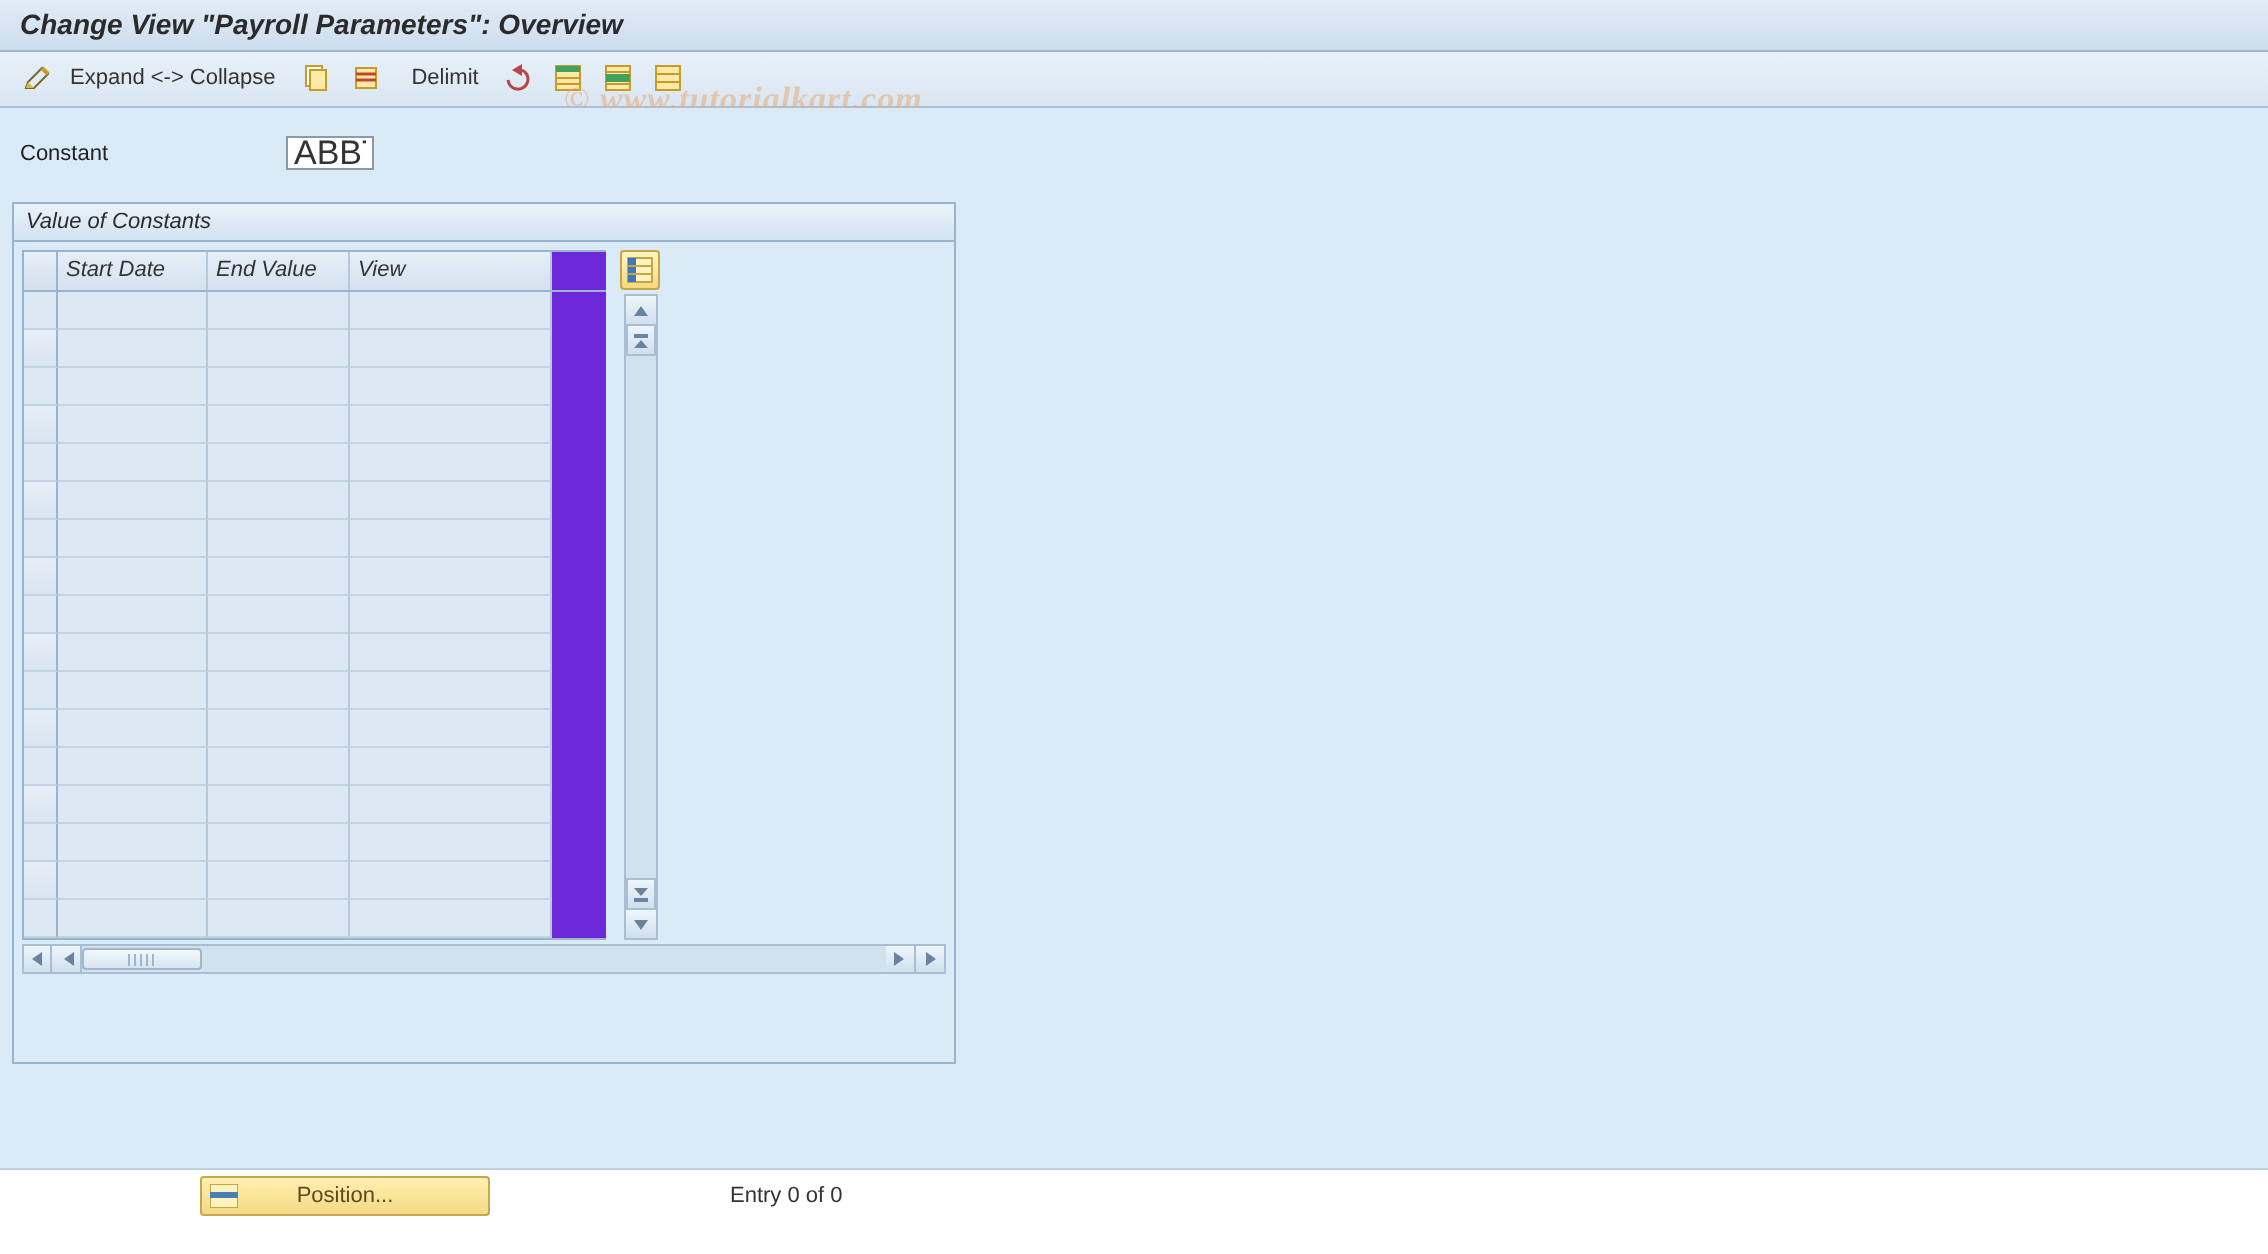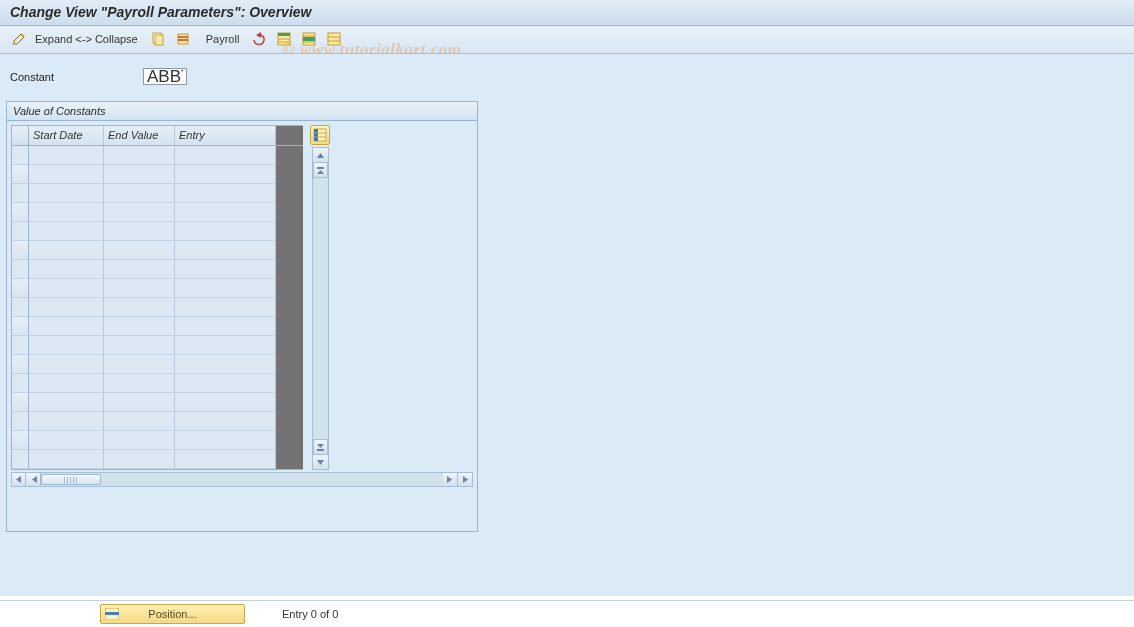--- a/index.html
+++ b/index.html
@@ -99,21 +99,21 @@
     color: #2b2b2b;
   }
   .panel-body { padding: 4px; position: relative; }
 
   
   .tbl-wrap { display: flex; }
   .tbl {
     border: 1px solid #9ab4cd;
     border-right: none;
     width: 292px;
-    background: #737373;
+    background: #6d28d9;
   }
   .tbl-head, .tbl-row { display: flex; }
   .tbl-head { border-bottom: 1px solid #9ab4cd; }
   .th, .td {
     border-right: 1px solid #b6c9db;
     height: 19px;
     line-height: 19px;
     padding: 0 4px;
     color: #333;
     background: linear-gradient(#e4eef7, #d4e3f0);
@@ -171,21 +171,21 @@
     background-image:
       repeating-linear-gradient(90deg,#9fb7cd 0 1px,transparent 1px 3px);
   }
   .hscroll-right { width:245px; }
 
   .panel-body-bottompad { height: 40px; }
 
   
   .footer {
     position: absolute;
-    left: 0; bottom: 0;
+    left: 0; bottom: 16px;
     width: 100%;
     height: 27px;
     background: #fff;
     border-top: 1px solid #c4d2e0;
     display: flex;
     align-items: center;
   }
   .position-btn {
     margin-left: 100px;
     width: 145px; height: 20px;
@@ -193,21 +193,21 @@
     border: 1px solid #c6a74e;
     border-radius: 2px;
     display:flex; align-items:center; justify-content:center;
     color:#5a4a1e;
     position: relative;
     cursor: default;
   }
   .position-btn .picon{
     position:absolute; left:4px; top:3px; width:14px; height:12px;
   }
-  .entry-text { margin-left: 37px; color:#333; }
+  .entry-text { margin-left: 120px; color:#333; }
 
   
   svg { display:block; }
 </style>
 </head>
 <body>
 
 <div class="titlebar">Change View "Payroll Parameters": Overview</div>
 
 <div class="toolbar">
@@ -232,21 +232,21 @@
   <div class="tb-btn">
     <svg width="16" height="16" viewBox="0 0 16 16">
       <rect x="3" y="3" width="10" height="10" fill="#ffe9a8" stroke="#c79b2a"></rect>
       <line x1="3" y1="6" x2="13" y2="6" stroke="#c2452b" stroke-width="1.5"></line>
       <line x1="3" y1="9" x2="13" y2="9" stroke="#c2452b" stroke-width="1.5"></line>
     </svg>
   </div>
 
   <span class="tb-sep"></span>
 
-  <span class="tb-text">Payroll</span>
+  <span class="tb-text">Delimit</span>
 
   <div class="tb-btn">
     <svg width="16" height="16" viewBox="0 0 16 16">
       <path d="M10 4 A5 5 0 1 1 3 9" fill="none" stroke="#b44" stroke-width="1.5"></path>
       <path d="M10 1 L10 7 L5 4 Z" fill="#b44"></path>
     </svg>
   </div>
 
   <div class="tb-btn">
     <svg width="16" height="16" viewBox="0 0 16 16">
@@ -287,21 +287,21 @@
   <div class="panel-border">
     <div class="panel-title">Value of Constants</div>
     <div class="panel-body">
 
       <div class="tbl-wrap">
         <div class="tbl">
           <div class="tbl-head">
             <div class="th selcol"></div>
             <div class="th c1">Start Date</div>
             <div class="th c2">End Value</div>
-            <div class="th c3">Entry</div>
+            <div class="th c3">View</div>
           </div>
           <div id="tbody">
               <div class="tbl-row">
                 <div class="td selcol"></div>
                 <div class="td c1"></div>
                 <div class="td c2"></div>
                 <div class="td c3"></div>
               </div>
               <div class="tbl-row">
                 <div class="td selcol"></div>

